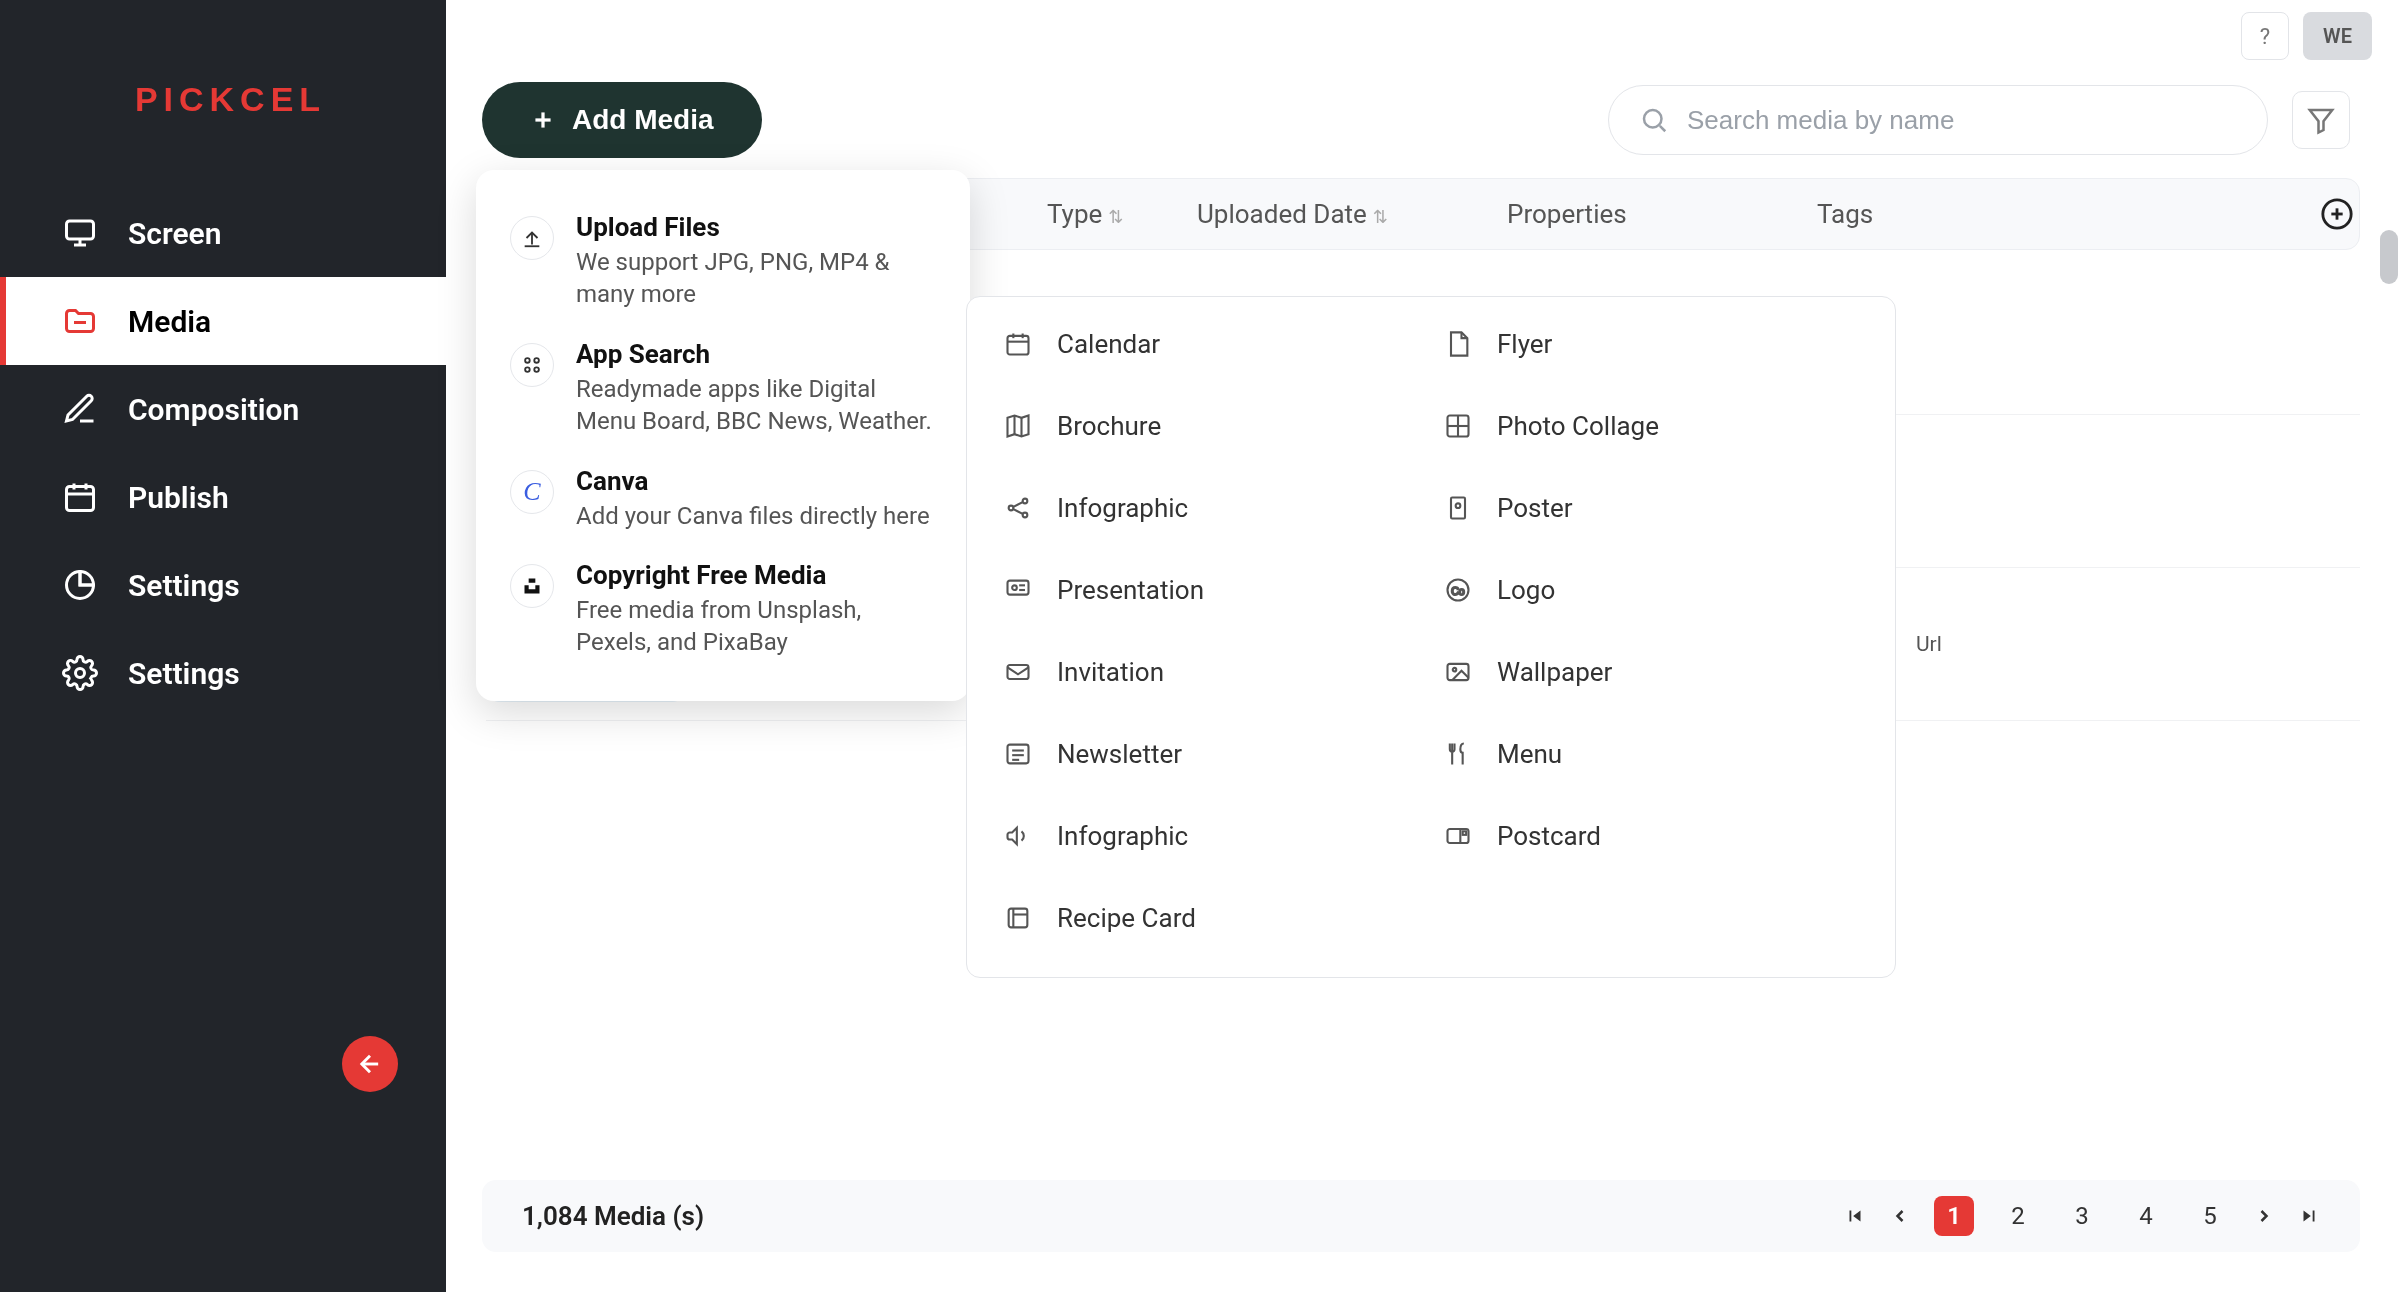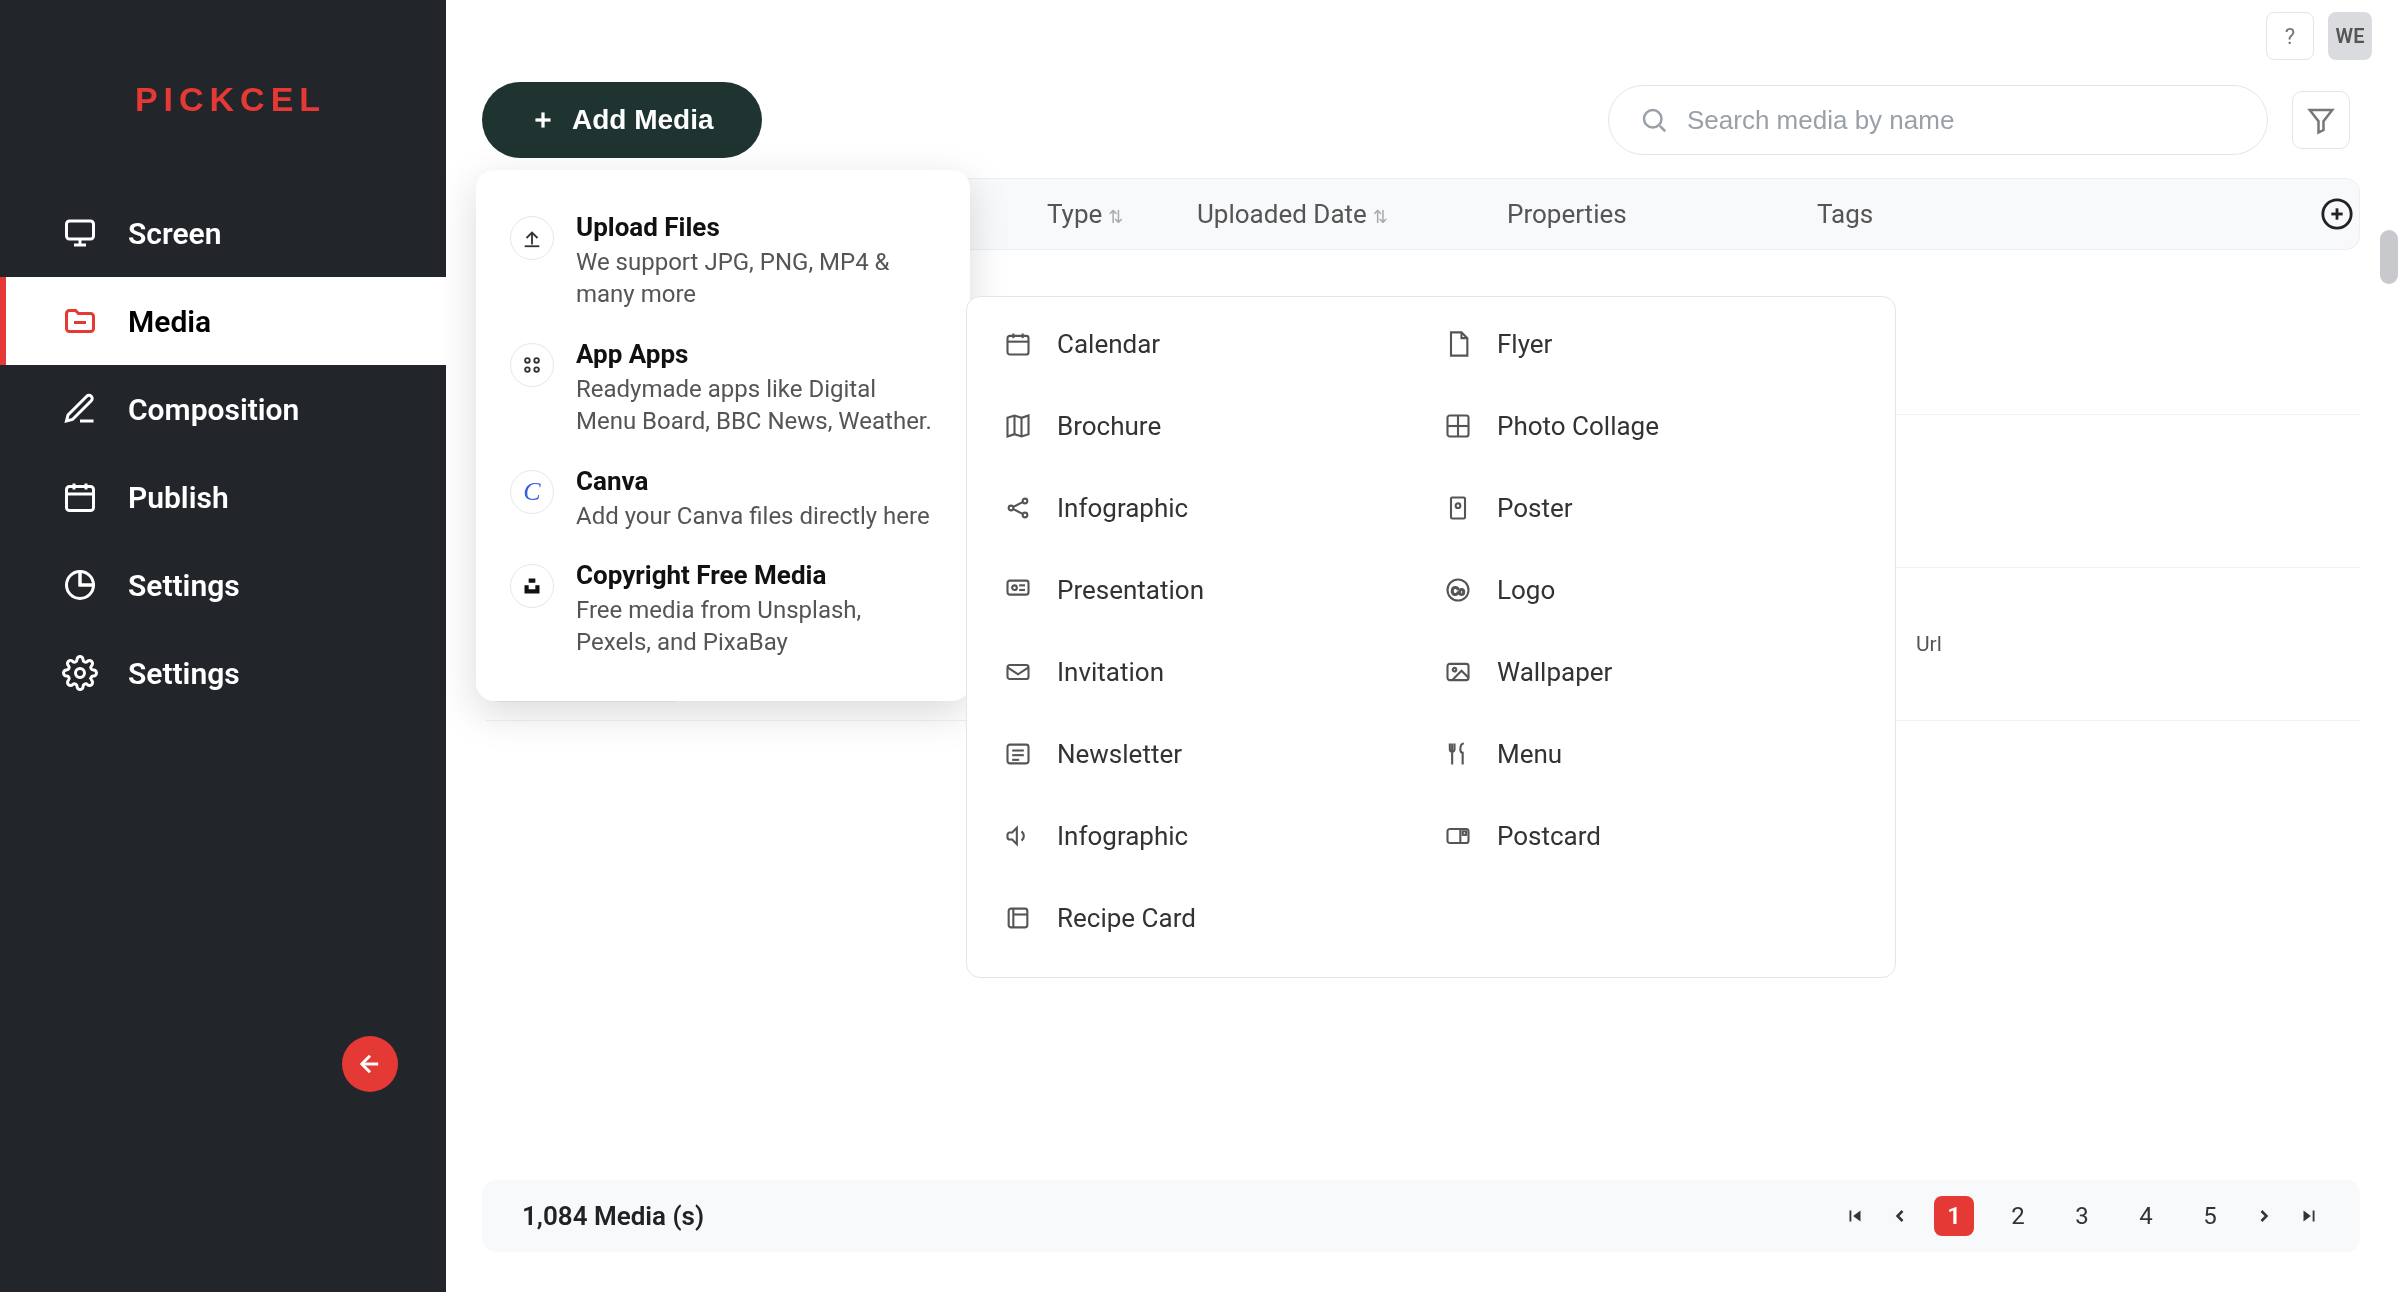--- a/index.html
+++ b/index.html
@@ -14,21 +14,21 @@
   .nav-item.active { background:#fff; color:#000; }
   .nav-item.active::before { content:""; position:absolute; left:0; top:0; bottom:0; width:6px; background:#e53935;}
   .nav-item.active .nav-icon svg { stroke:#e53935; }
   .nav-icon { width:40px; height:40px; display:flex; align-items:center; justify-content:center;}
   .nav-icon svg { stroke:#fff; }
   .collapse-btn { position:absolute; bottom:200px; right:48px; width:56px; height:56px; border-radius:50%; background:#e53935; display:flex; align-items:center; justify-content:center; cursor:pointer;}
   
   .main { flex:1; display:flex; flex-direction:column; position:relative;}
   .topbar { height:72px; display:flex; justify-content:flex-end; align-items:center; gap:14px; padding:0 28px;}
   .help-btn { width:48px; height:48px; border:1px solid #e2e4e8; border-radius:8px; display:flex; align-items:center;justify-content:center; color:#777; font-size:22px; cursor:pointer;}
-  .avatar { width:44px; height:48px; border-radius:8px; background:#d9dbdf; display:flex; align-items:center; justify-content:center; font-size:20px; font-weight:600; color:#555;}
+  .avatar { width:69px; height:48px; border-radius:8px; background:#d9dbdf; display:flex; align-items:center; justify-content:center; font-size:20px; font-weight:600; color:#555;}
   .toolbar { display:flex; align-items:center; justify-content:space-between; padding: 10px 50px 20px 36px; gap:20px;}
   .add-media-btn { background:#1f3430; color:#fff; border:none; border-radius:999px; padding:22px 48px; font-size:28px; font-weight:600; display:flex; align-items:center; gap:16px; cursor:pointer;}
   .search-wrap { display:flex; align-items:center; gap:24px;}
   .search-box { width:660px; height:70px; border:1px solid #e3e5e9; border-radius:999px; display:flex; align-items:center; gap:18px; padding:0 30px;}
   .search-box input { border:none; outline:none; font-size:26px; flex:1; color:#555;}
   .search-box input::placeholder { color:#9aa0a8;}
   .filter-btn { width:58px; height:58px; border:1px solid #e3e5e9; border-radius:10px; display:flex; align-items:center; justify-content:center; cursor:pointer;}
   
   .table-header { background:#f8f9fb; border:1px solid #eceef2; border-radius:14px; margin:0 40px; height:72px; display:flex; align-items:center; padding:0 34px; font-size:26px; color:#555; position:relative;}
   .th-type { position:absolute; left:560px;}
@@ -279,21 +279,21 @@
   <div class="add-menu-item">
     <div class="add-menu-icon">
       <svg width="22" height="22" viewBox="0 0 24 24" fill="none" stroke="#333" stroke-width="2">
           <circle cx="7" cy="7" r="2.5"></circle>
           <circle cx="17" cy="7" r="2.5"></circle>
           <circle cx="7" cy="17" r="2.5"></circle>
           <circle cx="17" cy="17" r="2.5"></circle>
         </svg>
     </div>
     <div class="add-menu-texts">
-      <span class="add-menu-title">App Apps</span>
+      <span class="add-menu-title">App Search</span>
       <span class="add-menu-desc">Readymade apps like Digital Menu Board, BBC News, Weather.</span>
     </div>
   </div>
   <div class="add-menu-item">
     <div class="add-menu-icon">
         <span class="canva-c">C</span>
       </div>
     <div class="add-menu-texts">
       <span class="add-menu-title">Canva</span>
       <span class="add-menu-desc">Add your Canva files directly here</span>

